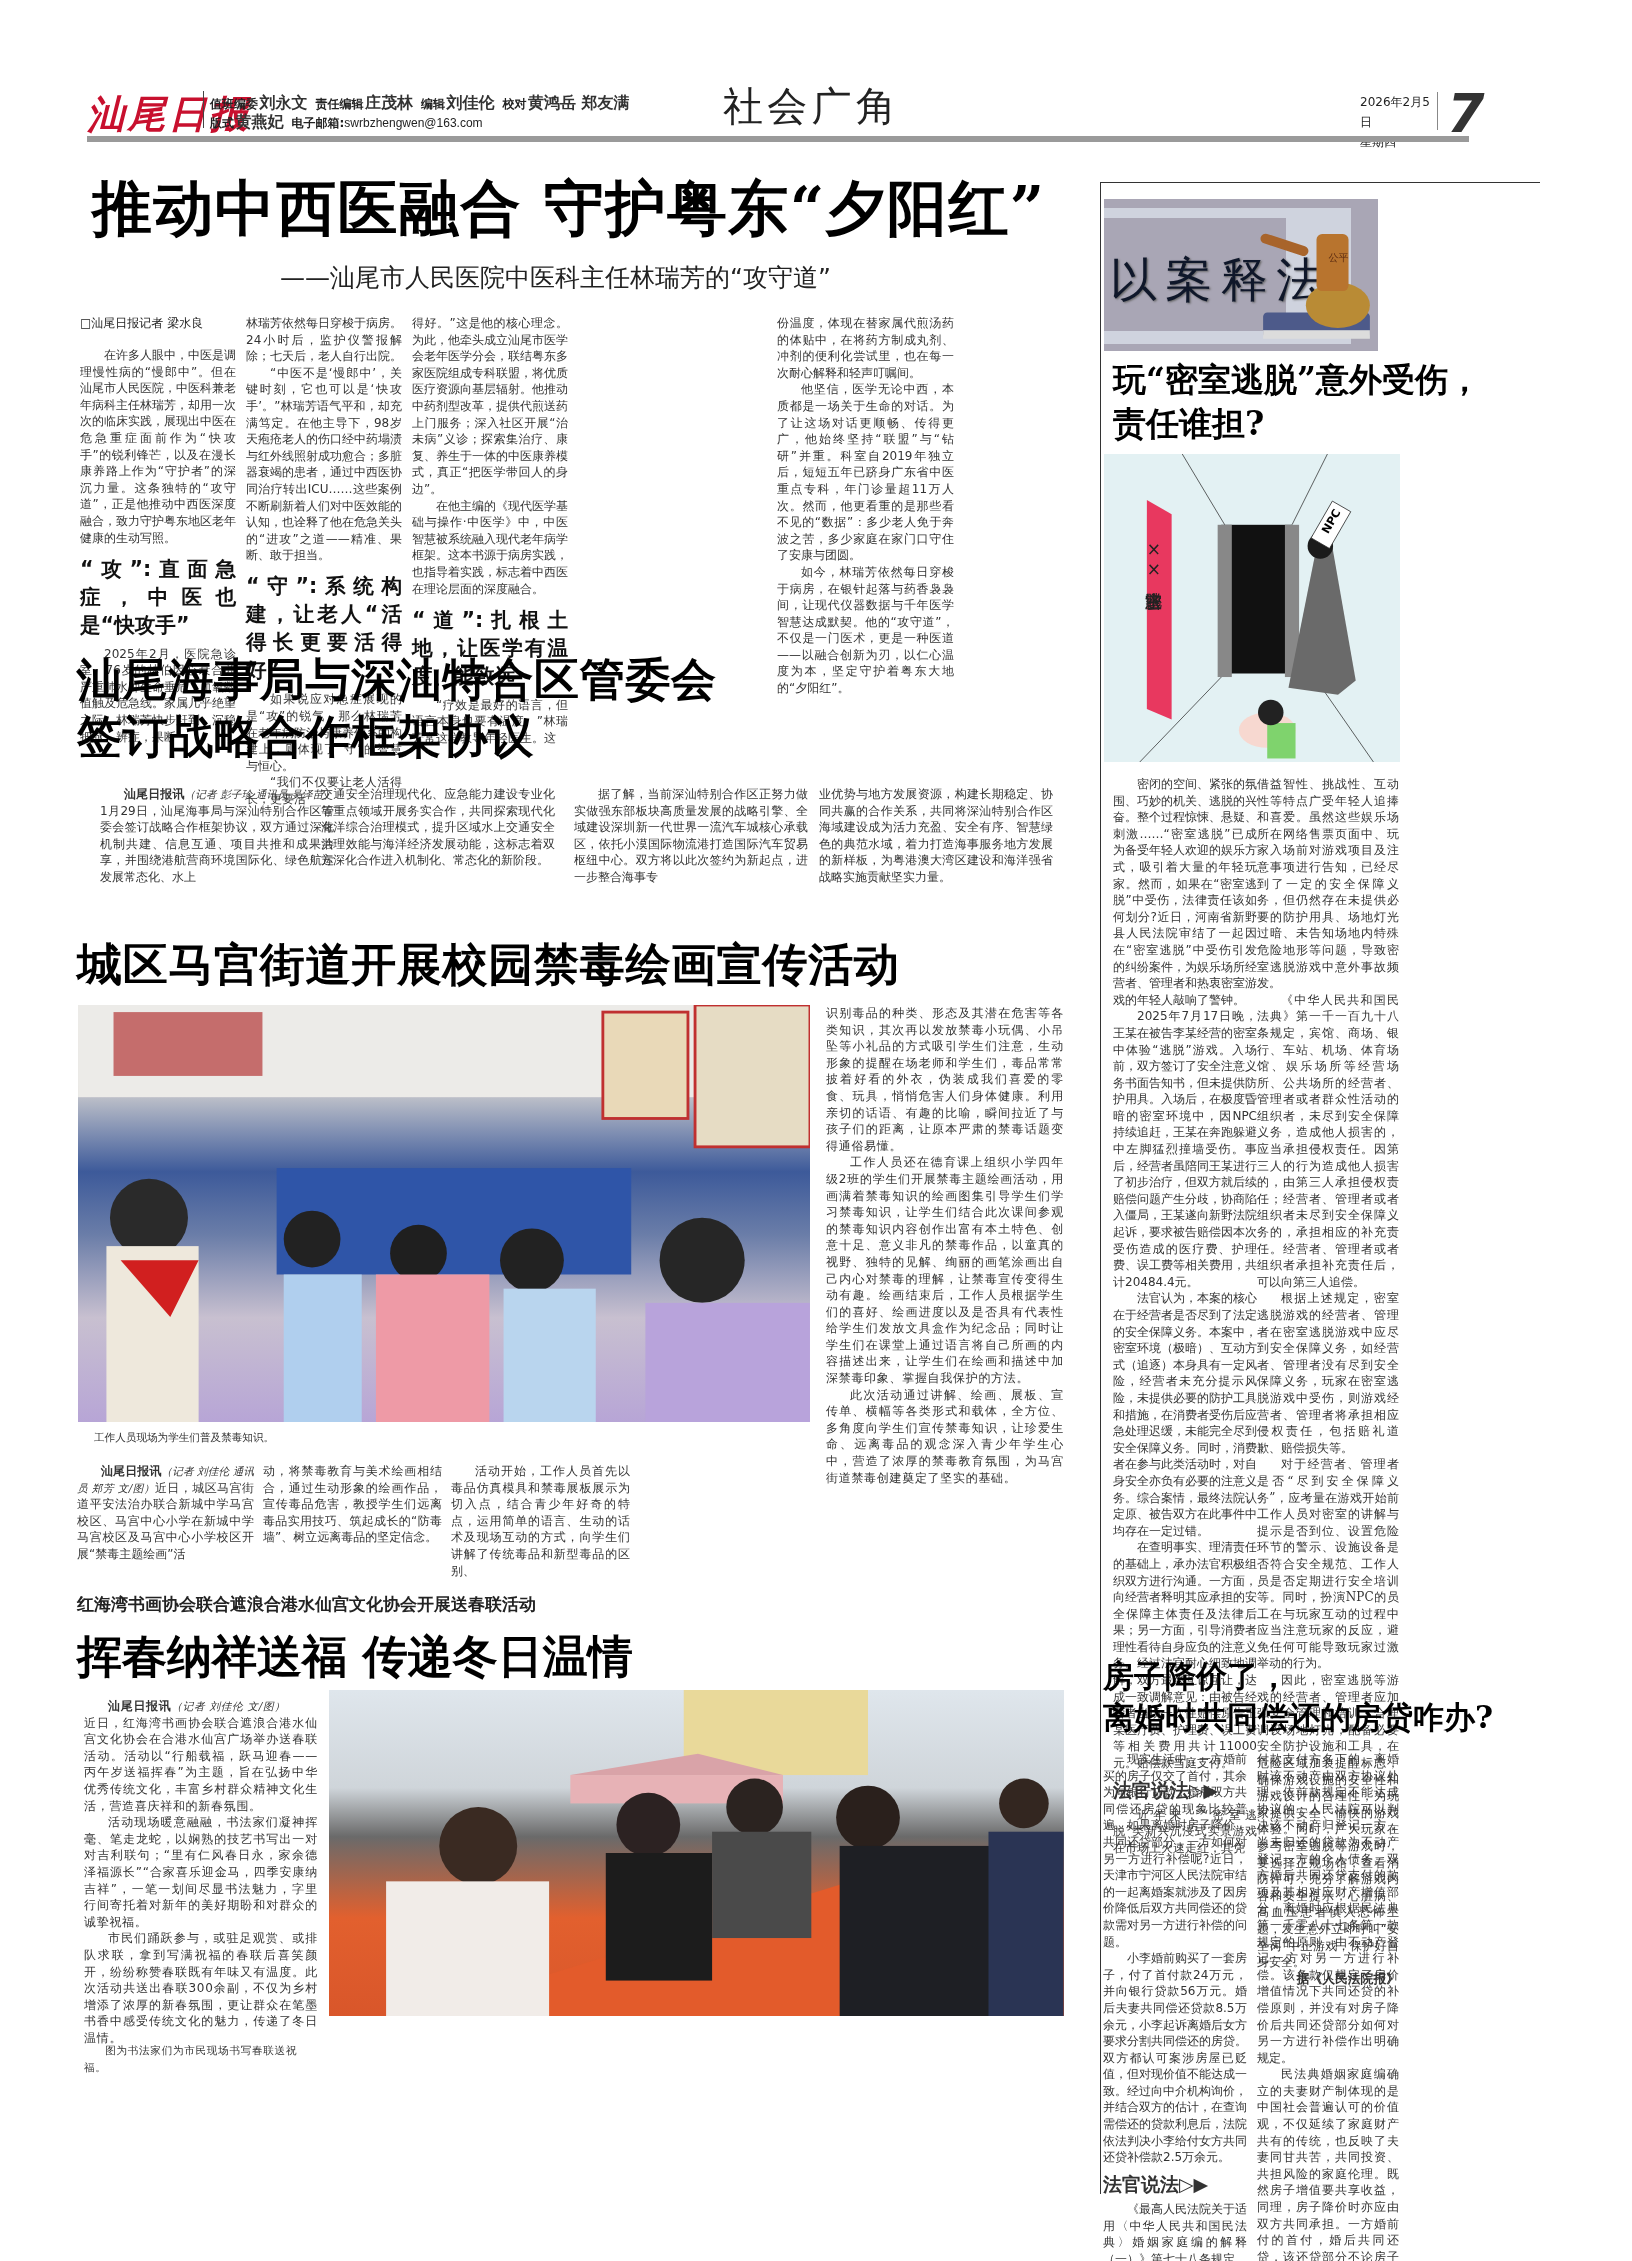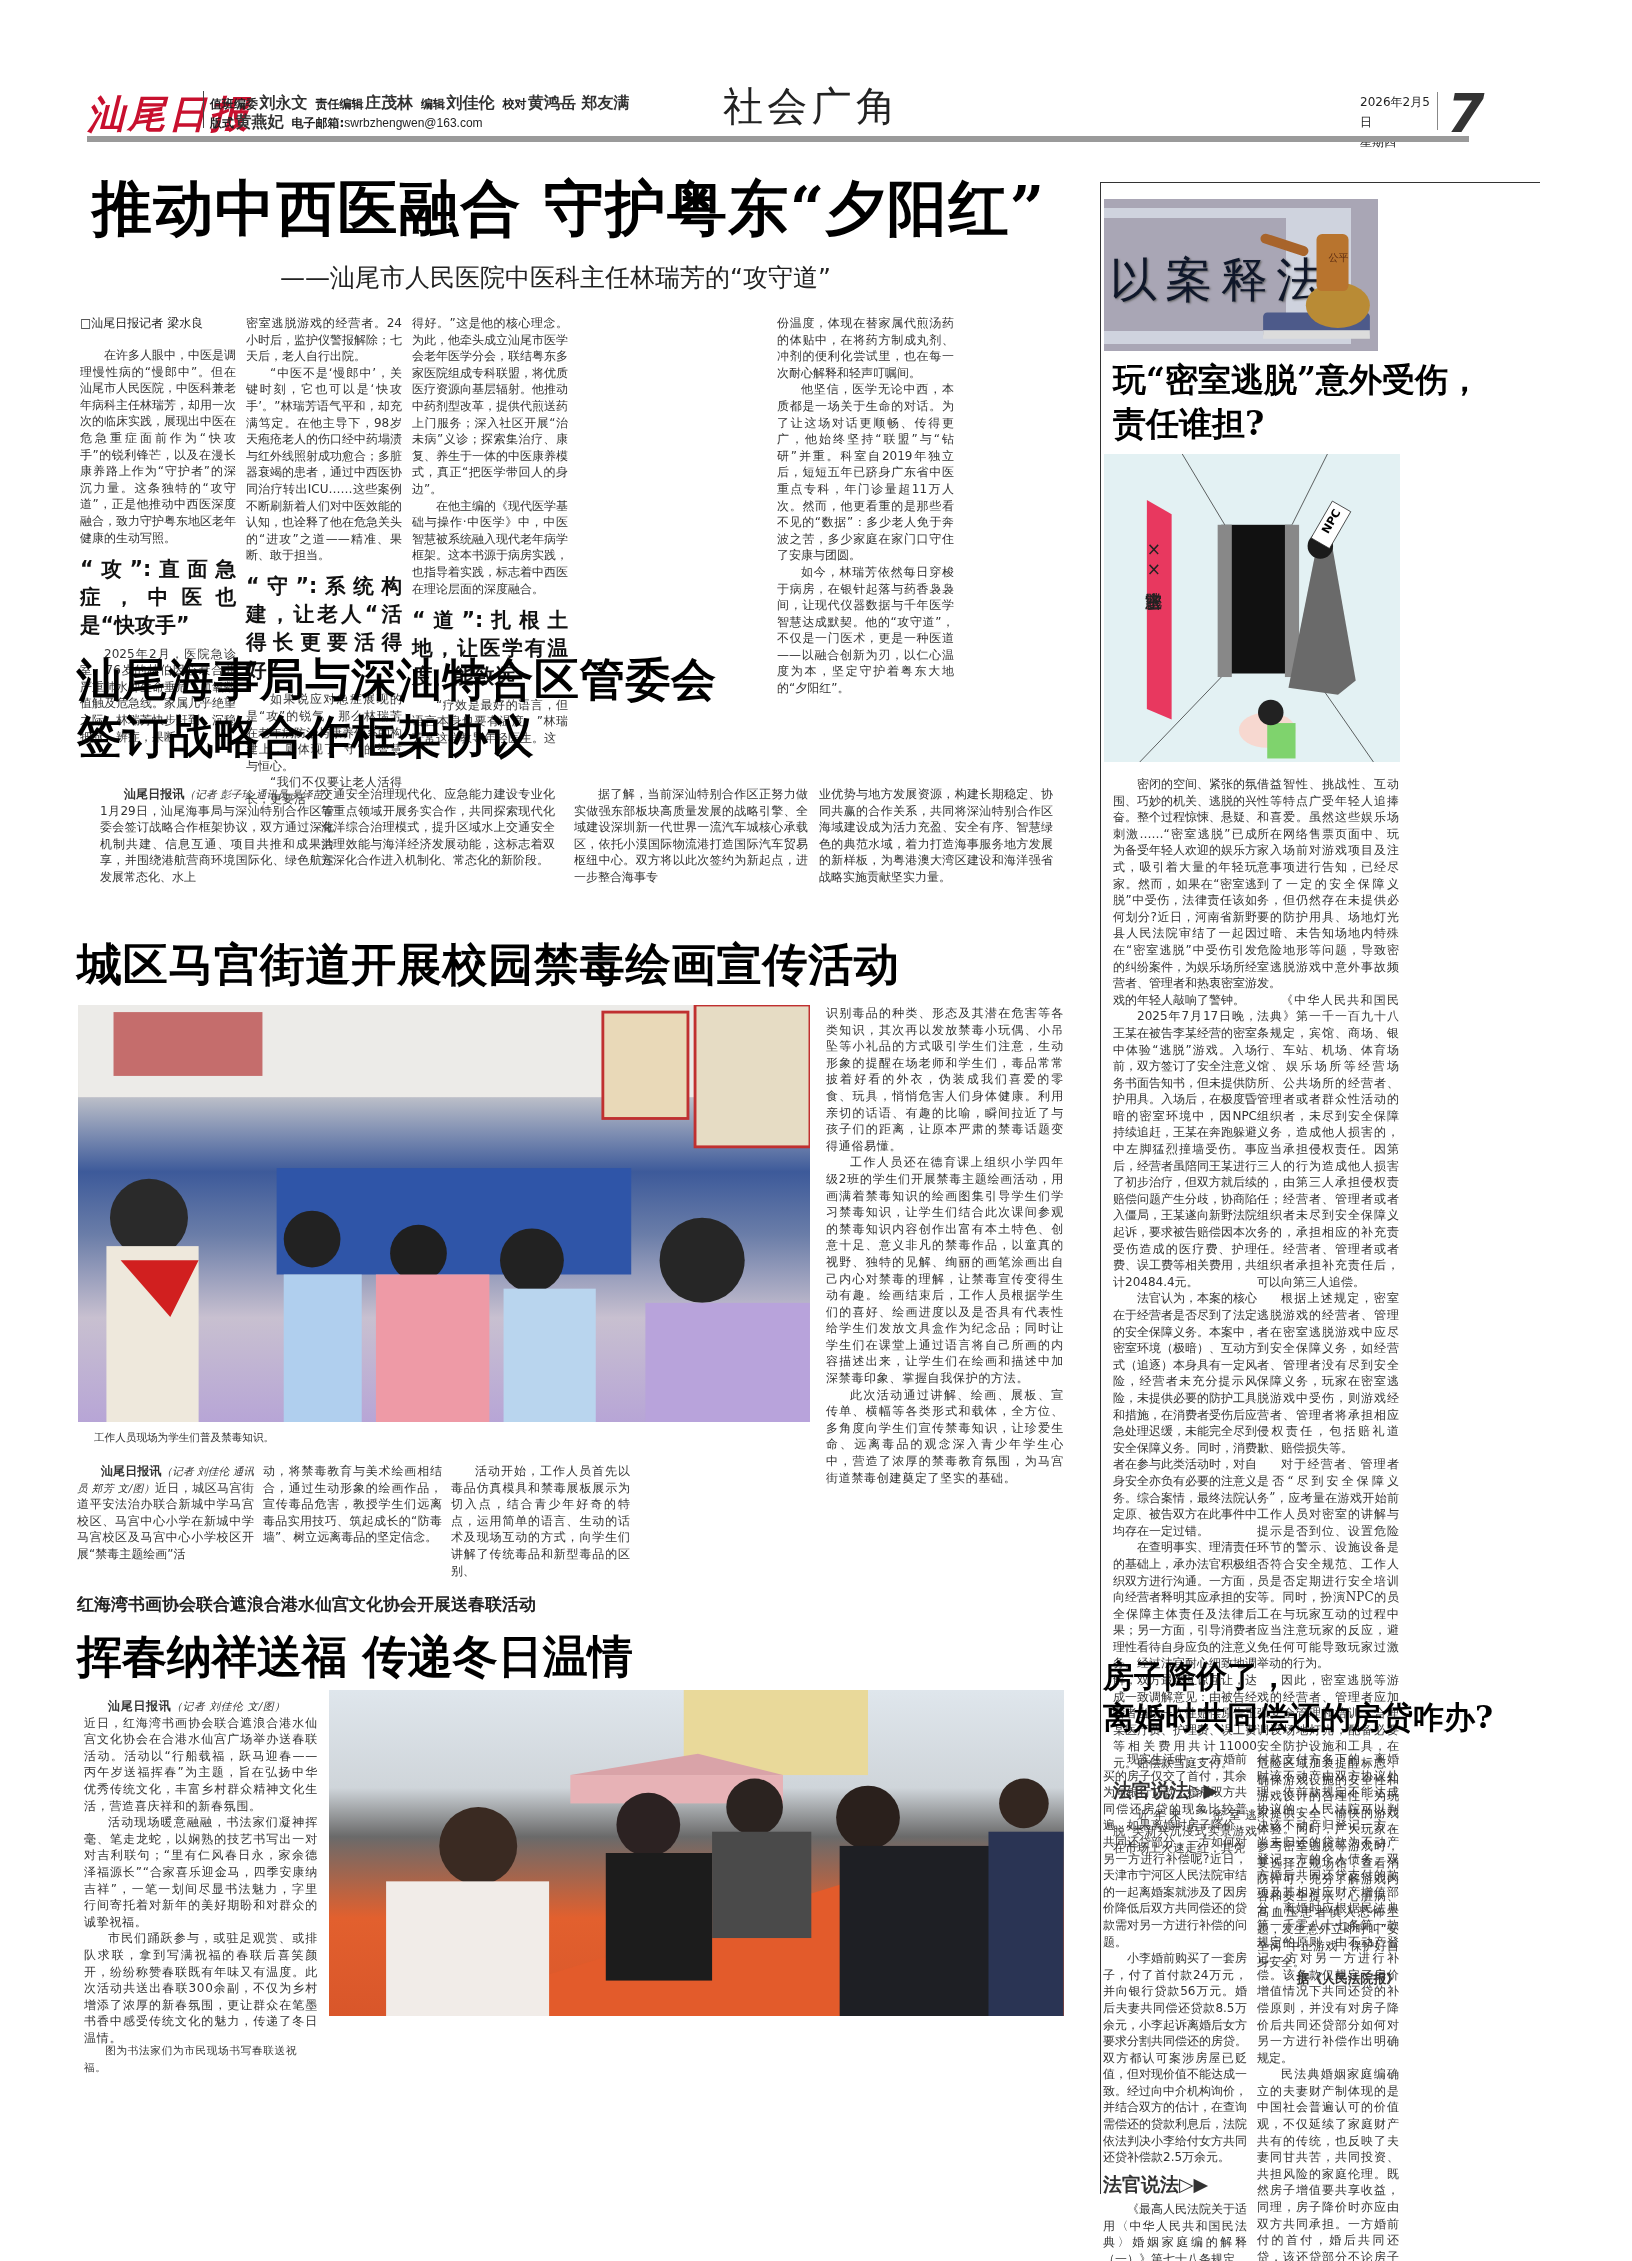--- a/index.html
+++ b/index.html
@@ -63,21 +63,21 @@
 <div class="abs h-main" style="left:92px;top:169px;font-size:60px;letter-spacing:1.4px;white-space:nowrap;">推动中西医融合 守护粤东“夕阳红”</div>
 <div class="abs sub" style="left:280px;top:261px;font-size:25px;white-space:nowrap;">——汕尾市人民医院中医科主任林瑞芳的“攻守道”</div>
 <div class="abs byline" style="left:80px;top:315px;">□汕尾日报记者 梁水良</div>
 
 <div class="abs col" style="left:80px;top:347px;width:156px;">
   <p>在许多人眼中，中医是调理慢性病的“慢郎中”。但在汕尾市人民医院，中医科兼老年病科主任林瑞芳，却用一次次的临床实践，展现出中医在危急重症面前作为“快攻手”的锐利锋芒，以及在漫长康养路上作为“守护者”的深沉力量。这条独特的“攻守道”，正是他推动中西医深度融合，致力守护粤东地区老年健康的生动写照。</p>
   <h4>“攻”:直面急症，中医也是“快攻手”</h4>
   <p>2025年2月，医院急诊室。76岁的林伯因心衰合并严重肺水肿生命垂危，血氧数值触及危急线。家属几乎绝望之际，林瑞芳快步赶到，沉稳把脉、辨症，果断</p>
 </div>
 <div class="abs col" style="left:246px;top:315px;width:156px;">
-  <p class="nh">密室逃脱游戏的经营者。24小时后，监护仪警报解除；七天后，老人自行出院。</p>
+  <p class="nh">林瑞芳依然每日穿梭于病房。24小时后，监护仪警报解除；七天后，老人自行出院。</p>
   <p>“中医不是‘慢郎中’，关键时刻，它也可以是‘快攻手’。”林瑞芳语气平和，却充满笃定。在他主导下，98岁天疱疮老人的伤口经中药塌渍与红外线照射成功愈合；多脏器衰竭的患者，通过中西医协同治疗转出ICU……这些案例不断刷新着人们对中医效能的认知，也诠释了他在危急关头的“进攻”之道——精准、果断、敢于担当。</p>
   <h4>“守”:系统构建，让老人“活得长更要活得好”</h4>
   <p>如果说应对急症展现的是“攻”的锐气，那么林瑞芳在老年病防治与康养体系的构建上，则体现了“守”的智慧与恒心。</p>
   <p>“我们不仅要让老人活得长，更要活</p>
 </div>
 <div class="abs col" style="left:412px;top:315px;width:156px;">
   <p class="nh">得好。”这是他的核心理念。为此，他牵头成立汕尾市医学会老年医学分会，联结粤东多家医院组成专科联盟，将优质医疗资源向基层辐射。他推动中药剂型改革，提供代煎送药上门服务；深入社区开展“治未病”义诊；探索集治疗、康复、养生于一体的中医康养模式，真正“把医学带回人的身边”。</p>
   <p>在他主编的《现代医学基础与操作·中医学》中，中医智慧被系统融入现代老年病学框架。这本书源于病房实践，也指导着实践，标志着中西医在理论层面的深度融合。</p>
   <h4>“道”:扎根土地，让医学有温度、能致远</h4>
   <p>“疗效是最好的语言，但语言本身也要有温度。”林瑞芳常这样教导年轻医生。这</p>

